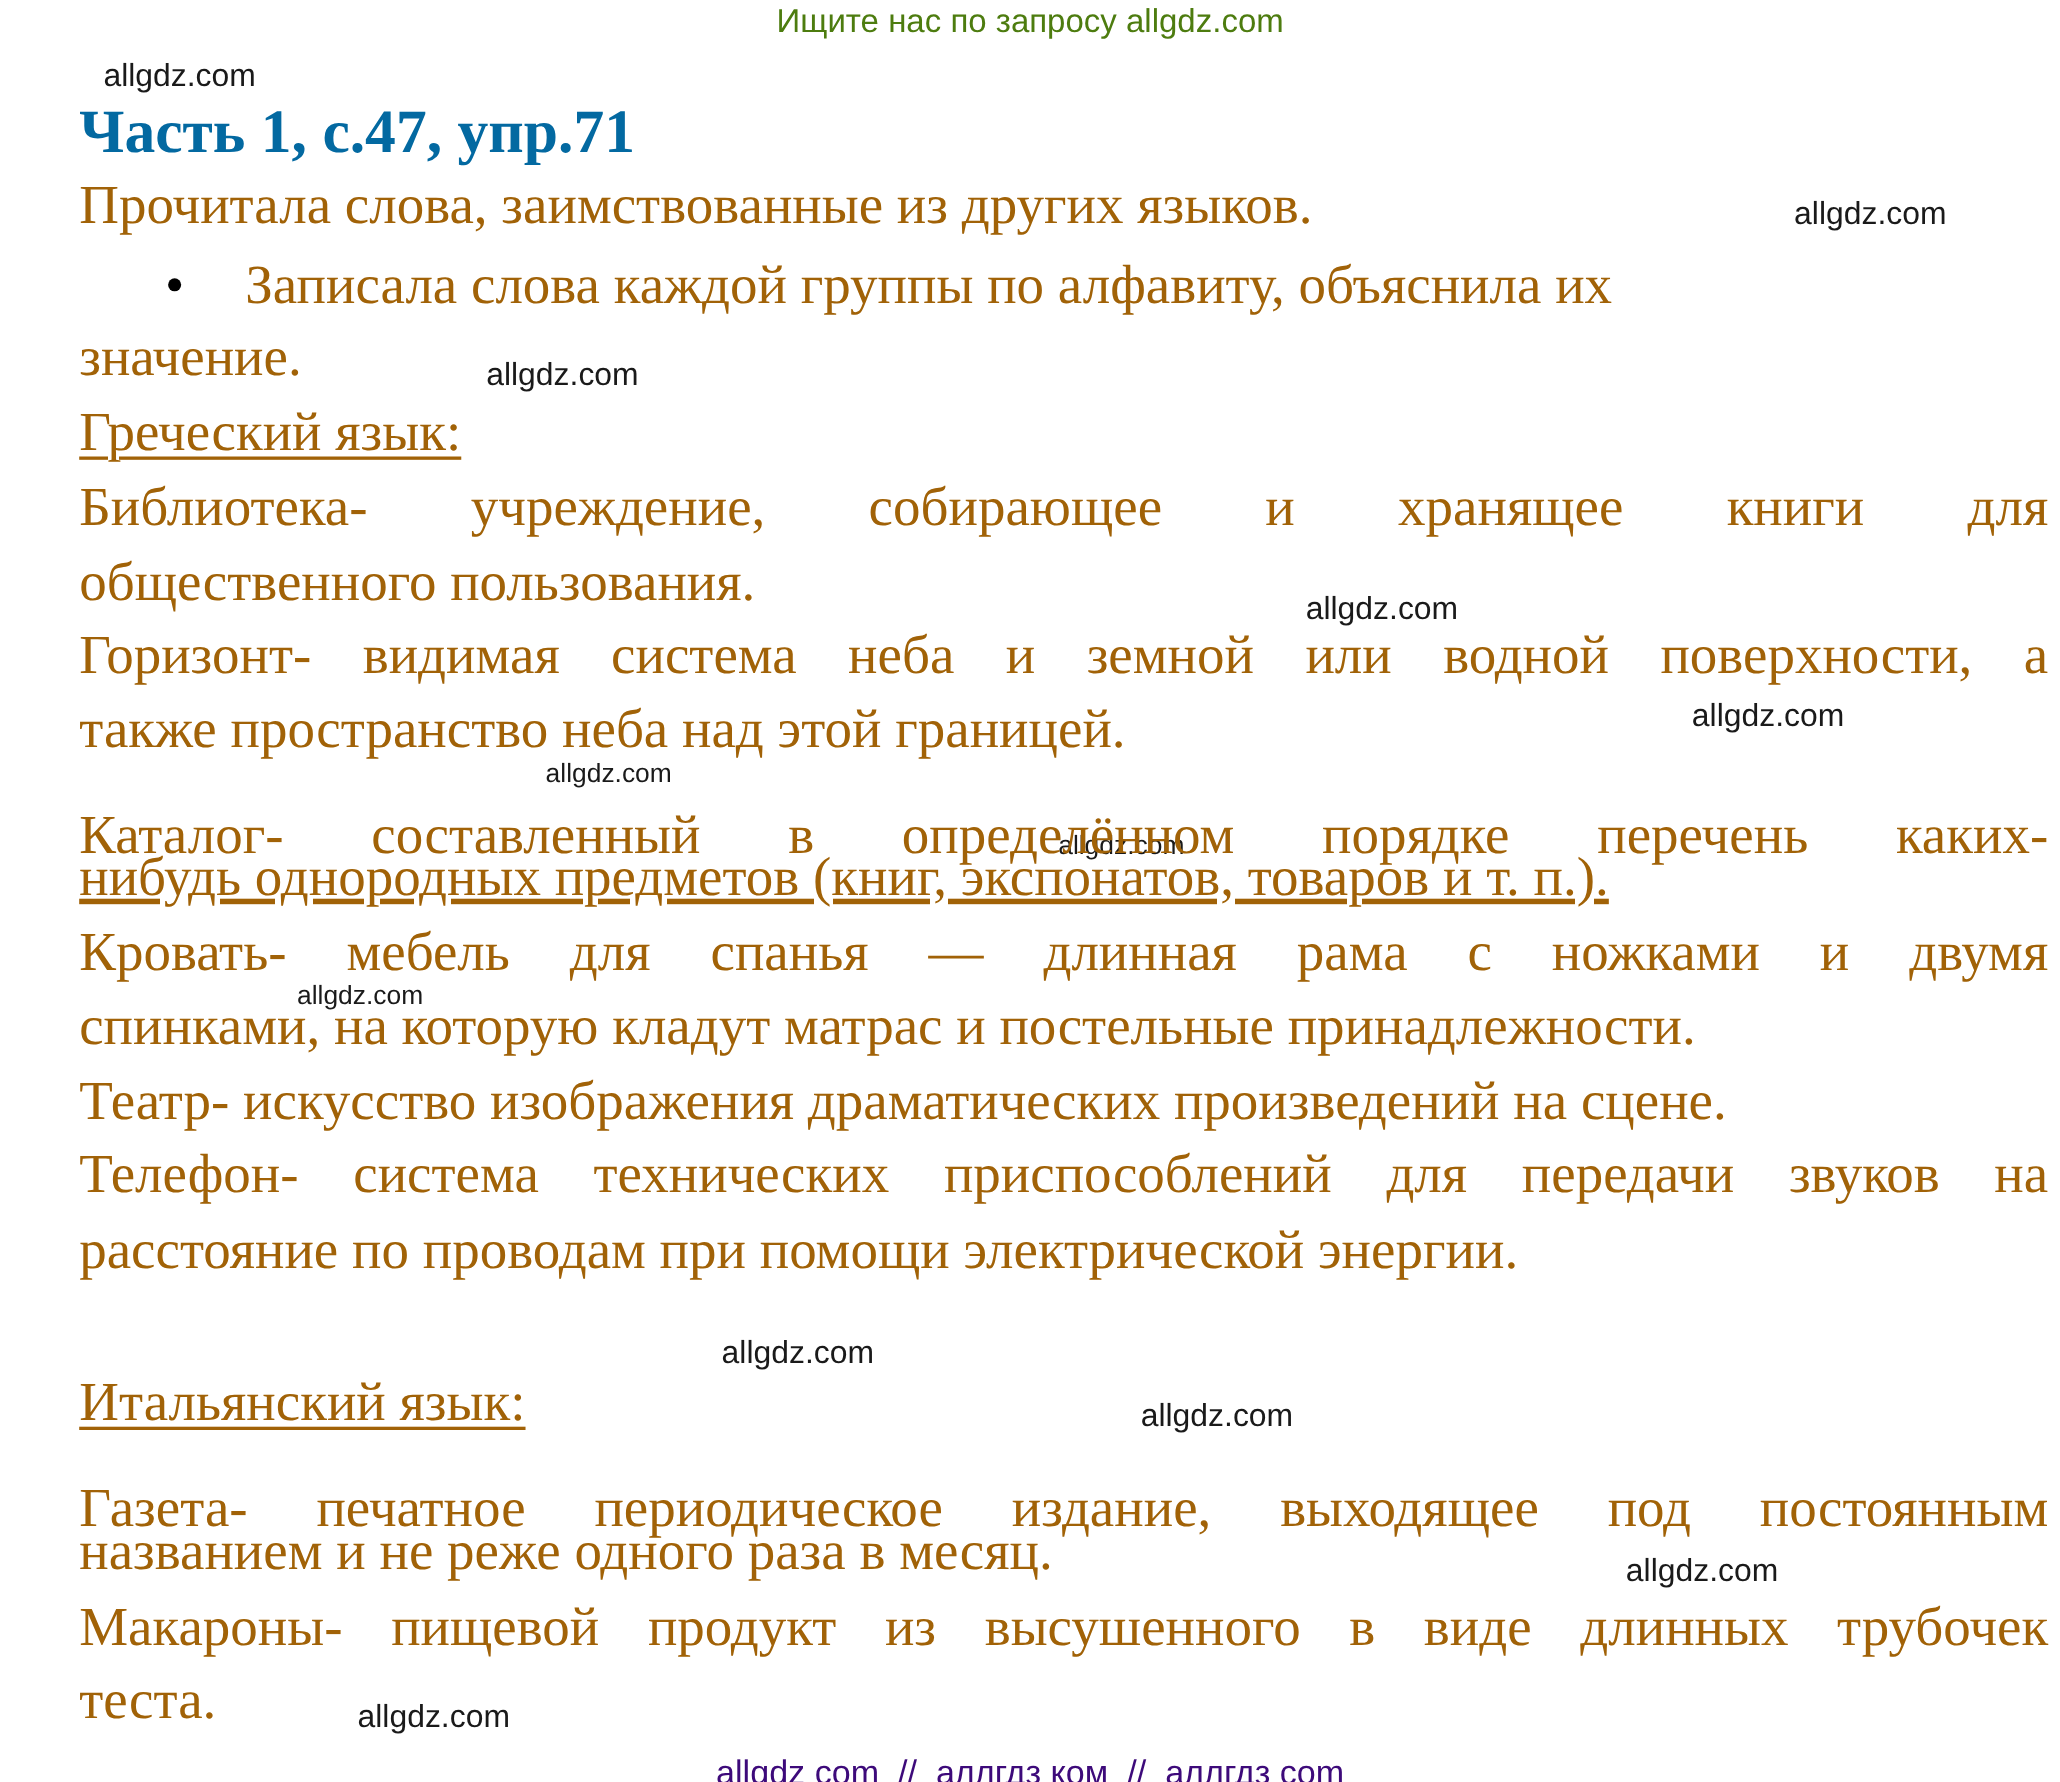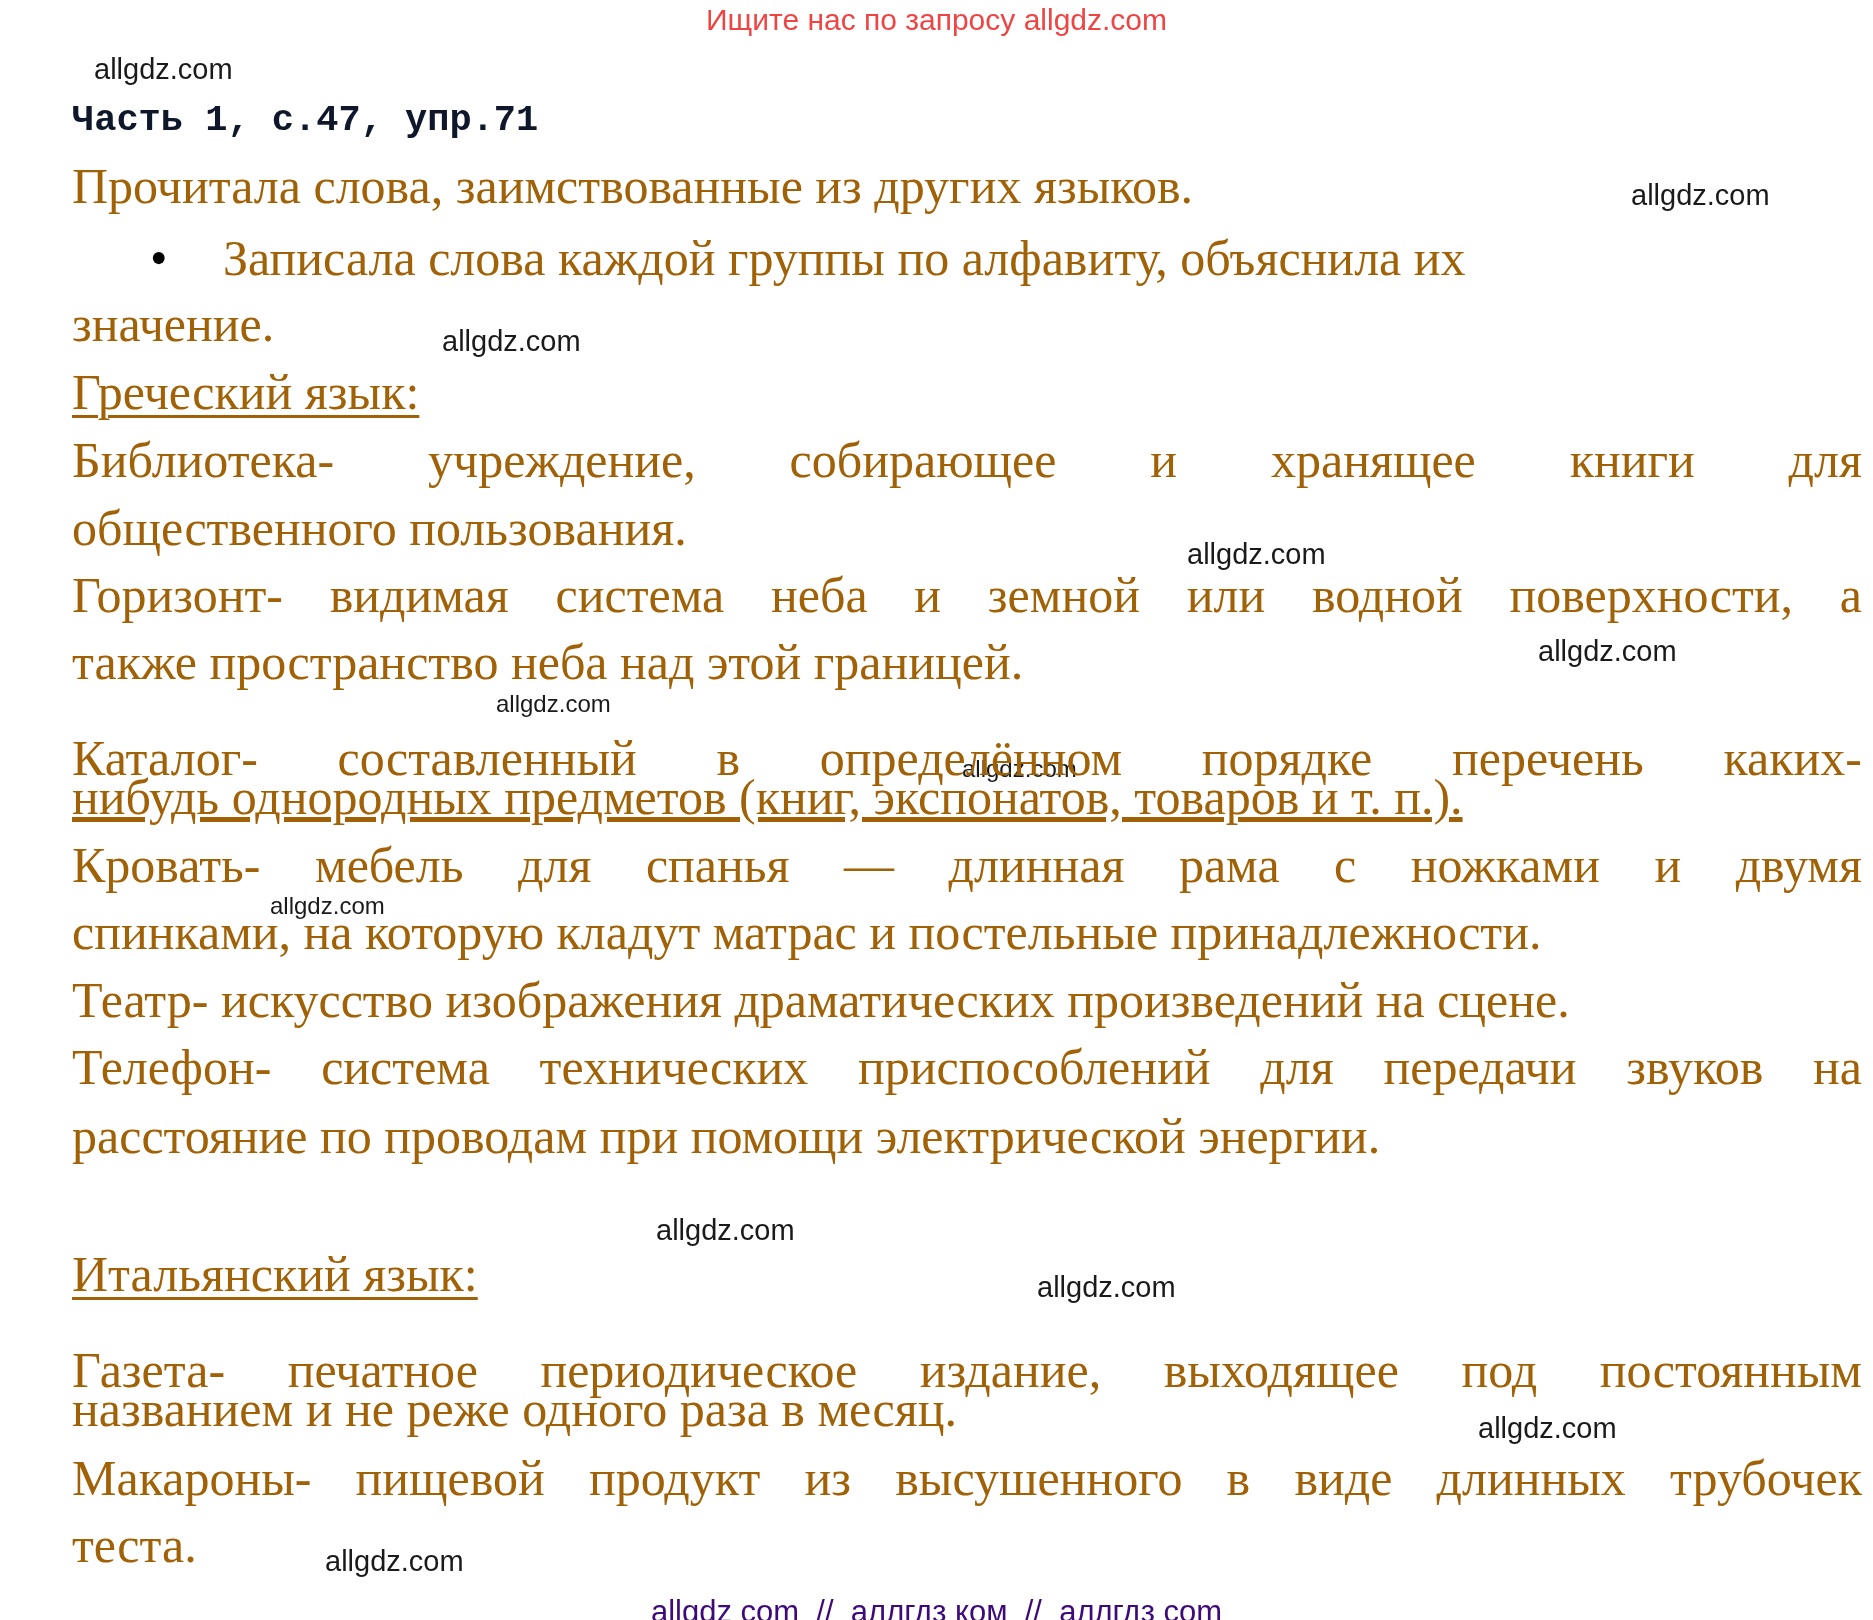--- a/index.html
+++ b/index.html
@@ -1,21 +1,21 @@
 <!DOCTYPE html>
 <html><head>
 <meta charset="utf-8">
 <style>
   html, body { margin:0; padding:0; background:#ffffff; }
   body { width:1873px; height:1620px; position:relative; overflow:hidden; }
   .abs { position:absolute; white-space:nowrap; }
-  .banner { color:#ef4444; font-family:"Liberation Sans", sans-serif; font-size:30px; line-height:36px; left:0; width:1873px; text-align:center; top:2px; }
+  .banner { color:#4d7c0f; font-family:"Liberation Sans", sans-serif; font-size:30px; line-height:36px; left:0; width:1873px; text-align:center; top:2px; }
   .wm { color:#1a1a1a; font-family:"Liberation Sans", sans-serif; font-size:29px; line-height:34px; }
   .wm-sm { font-size:24px; line-height:28px; }
-  .heading { font-family:Liberation Mono, monospace; font-weight:bold; font-size:37px; line-height:64px; color:#0f172a; left:72px; top:88px; }
+  .heading { font-family:Liberation Serif, serif; font-weight:bold; font-size:56px; line-height:64px; color:#0369a1; left:72px; top:88px; }
   .line { font-family:"Liberation Serif", serif; font-size:50px; line-height:60px; color:#a16207; left:72px; }
   .just { width:1790px; text-align:justify; text-align-last:justify; }
   .u { text-decoration:underline; text-decoration-thickness:3px; text-underline-offset:6px; }
   .bullet { font-family:"Liberation Serif", serif; font-size:50px; line-height:60px; left:150px; }
   .footer { color:#3d0a7a; font-family:"Liberation Sans", sans-serif; font-size:31px; line-height:36px; left:0; width:1873px; text-align:center; top:1594px; }
 </style>
 </head>
 <body>
 
 <div class="abs banner">Ищите нас по запросу allgdz.com</div>

